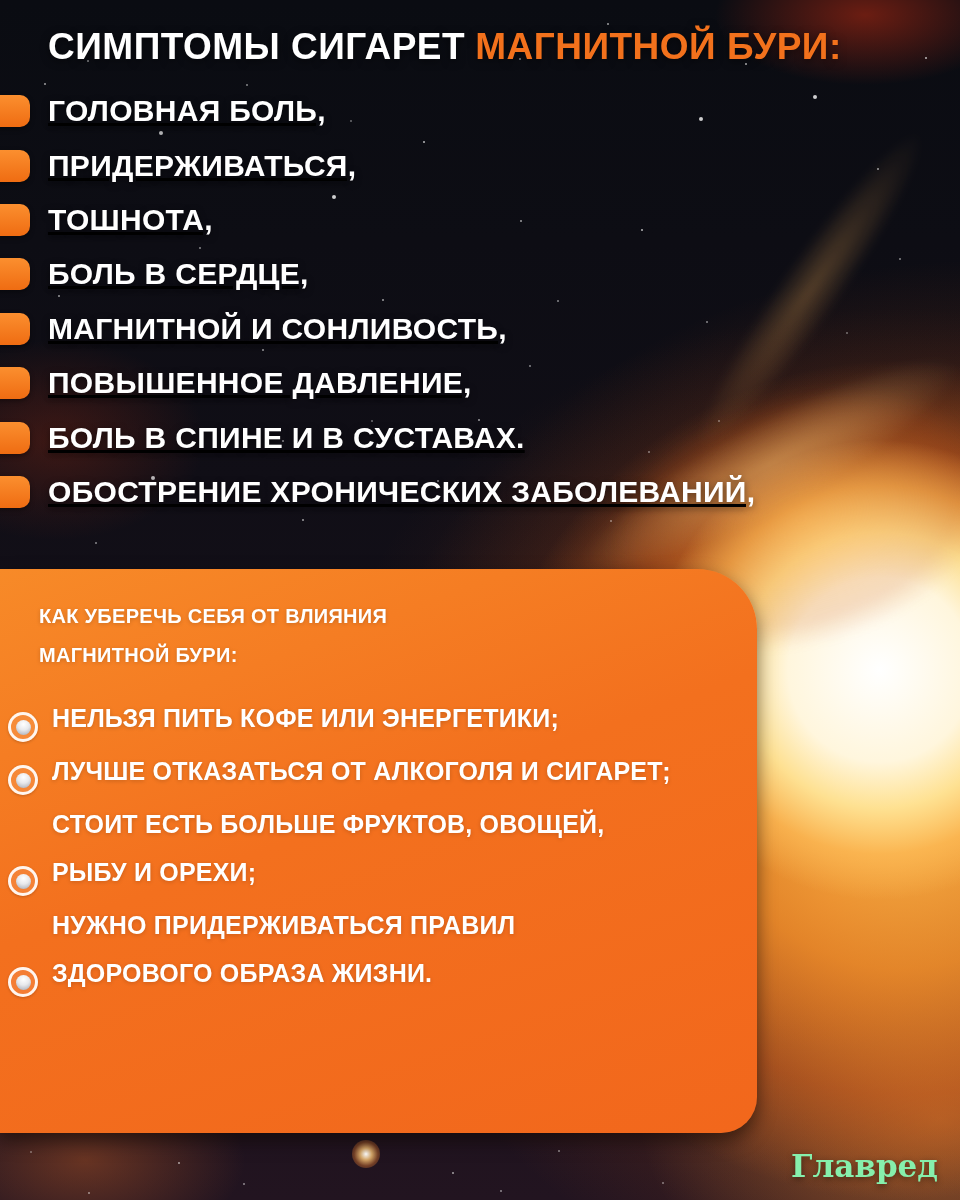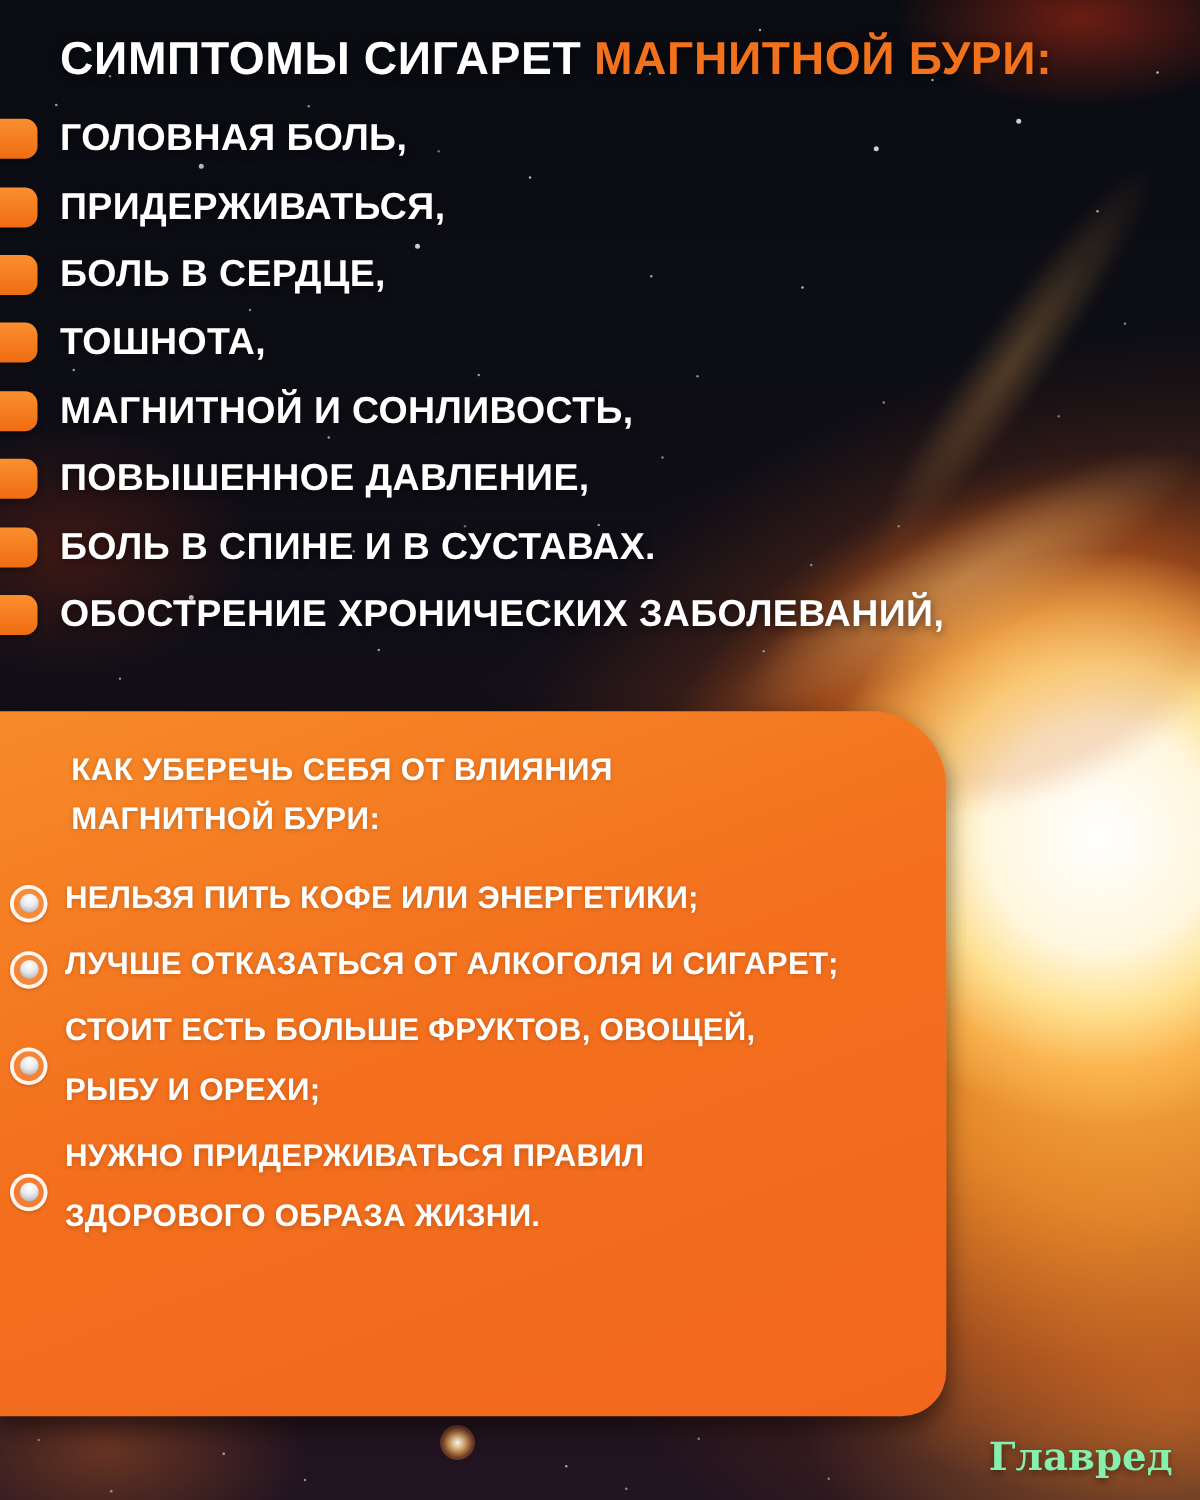--- a/index.html
+++ b/index.html
@@ -71,48 +71,48 @@
       30px 1151px 0 0 rgba(255,255,255,.4), 500px 1190px 0 0 rgba(255,255,255,.5);
   }
   
   .title{
     position:absolute;left:48px;top:26px;z-index:2;
     font-size:37px;font-weight:bold;letter-spacing:.5px;color:#ffffff;
     text-shadow:0 2px 8px rgba(0,0,0,.55);white-space:nowrap;
   }
   .title .accent{color:#f2711c;margin-left:10px;}
   
-  .symptoms{position:absolute;left:0;top:84px;width:796px;z-index:2;}
+  .symptoms{position:absolute;left:0;top:84px;width:796px;z-index:2;text-decoration:underline;}
   .symptom-item{position:relative;height:54.4px;display:flex;align-items:center;}
   .bullet-bar{
     position:absolute;left:-12px;top:50%;margin-top:-16px;width:42px;height:32px;
     border-radius:10px;
     background:linear-gradient(180deg,#fb8f2f 0%,#ef6c12 100%);
     box-shadow:0 2px 5px rgba(0,0,0,.4);
   }
   .symptom-text{
     margin-left:48px;font-size:30px;font-weight:bold;color:#ffffff;letter-spacing:.3px;
     text-shadow:0 2px 7px rgba(0,0,0,.5);white-space:nowrap;
   }
   
   .advice-panel{
     position:absolute;left:0;top:569px;width:757px;height:564px;z-index:3;
     border-radius:0 60px 36px 0;
     background:linear-gradient(160deg,#f78a28 0%,#f3701e 45%,#f2671c 100%);
     box-shadow:0 8px 18px rgba(15,5,0,.55);
     box-sizing:border-box;
   }
   .panel-heading{
-    margin:28px 30px 0 57px;
-    font-size:25px;font-weight:bold;line-height:39px;color:#ffffff;
+    margin:28px 30px 0 39px;
+    font-size:20px;font-weight:bold;line-height:39px;color:#ffffff;
     letter-spacing:.3px;white-space:pre-line;
     text-shadow:0 1px 4px rgba(0,0,0,.18);
   }
   .advice-list{margin:19px 20px 0 8px;}
-  .advice-item{display:flex;align-items:center;gap:14px;margin-bottom:5px;}
+  .advice-item{display:flex;align-items:flex-end;gap:14px;margin-bottom:5px;}
   .ring-icon{
     flex:0 0 30px;width:30px;height:30px;margin-top:9px;border-radius:50%;
     border:3px solid rgba(255,255,255,.92);box-sizing:border-box;
     background:rgba(255,255,255,.10);
     display:flex;align-items:center;justify-content:center;
     box-shadow:0 1px 3px rgba(0,0,0,.2);
   }
   .ring-icon .sphere{
     width:15px;height:15px;border-radius:50%;
     background:radial-gradient(circle at 50% 28%, #ffffff 0%, #e8e9ec 45%, #9fa3ad 100%);
@@ -147,25 +147,25 @@
   <div class="symptom-item">
     <span class="bullet-bar"></span>
     <span class="symptom-text">ГОЛОВНАЯ БОЛЬ,</span>
   </div>
   <div class="symptom-item">
     <span class="bullet-bar"></span>
     <span class="symptom-text">ПРИДЕРЖИВАТЬСЯ,</span>
   </div>
   <div class="symptom-item">
     <span class="bullet-bar"></span>
+    <span class="symptom-text">ТОШНОТА,</span>
+  </div>
+  <div class="symptom-item">
+    <span class="bullet-bar"></span>
     <span class="symptom-text">БОЛЬ В СЕРДЦЕ,</span>
-  </div>
-  <div class="symptom-item">
-    <span class="bullet-bar"></span>
-    <span class="symptom-text">ТОШНОТА,</span>
   </div>
   <div class="symptom-item">
     <span class="bullet-bar"></span>
     <span class="symptom-text">МАГНИТНОЙ И СОНЛИВОСТЬ,</span>
   </div>
   <div class="symptom-item">
     <span class="bullet-bar"></span>
     <span class="symptom-text">ПОВЫШЕННОЕ ДАВЛЕНИЕ,</span>
   </div>
   <div class="symptom-item">

